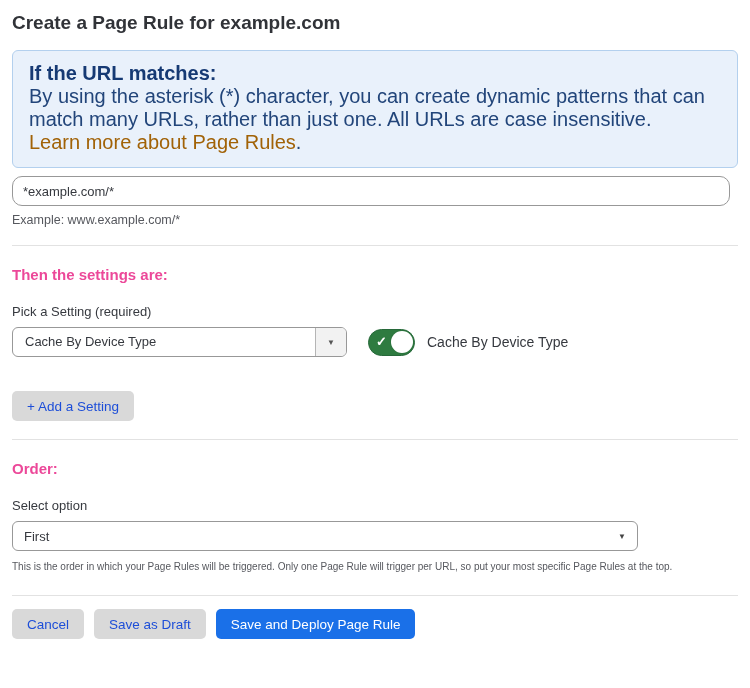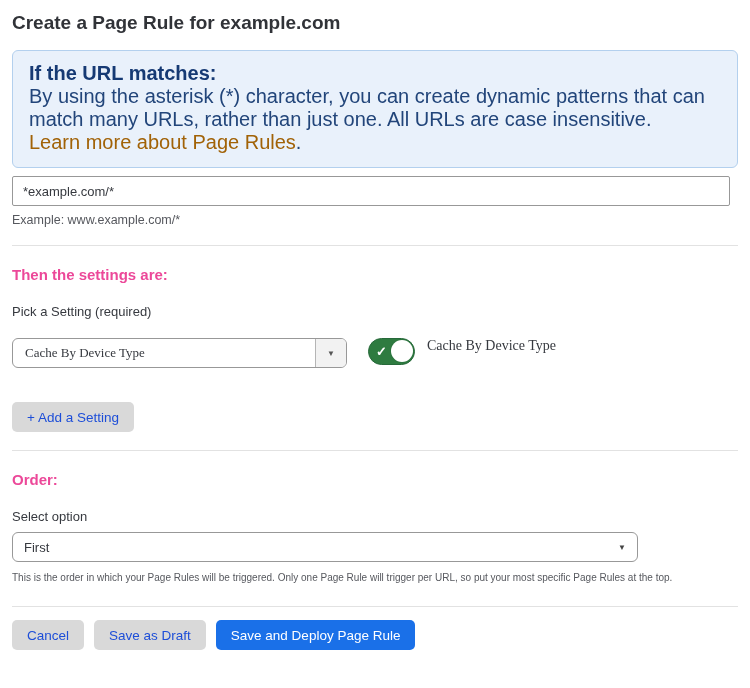--- a/index.html
+++ b/index.html
@@ -42,21 +42,21 @@
     font-size: 13px;
     color: #36393f;
   }
   .text-input {
     display: block;
     box-sizing: border-box;
     width: 718px;
     height: 30px;
     margin-top: 8px;
     border: 1px solid #989898;
-    border-radius: 2px;
+    border-radius: 10px;
     padding: 0 10px;
     font-family: "Liberation Sans", sans-serif;
     font-size: 13px;
     color: #36393f;
     outline: none;
   }
   .helper {
     margin-top: 7px;
     font-size: 12.5px;
     color: #56585e;
@@ -67,23 +67,22 @@
     margin: 18px 0 0 0;
   }
   h2.section-heading {
     font-size: 15px;
     font-weight: bold;
     margin: 20px 0 0 0;
     color: #ec4899;
   }
   .setting-row {
     display: flex;
-    align-items: flex-start;
-    margin-top: 19px;
-    font-family: Liberation Serif, serif;
+    align-items: center;
+    margin-top: 8px;
   }
   .select-split {
     display: flex;
     align-items: stretch;
     width: 335px;
     height: 30px;
     box-sizing: border-box;
     border: 1px solid #989898;
     border-radius: 6px;
     background: #ffffff;

